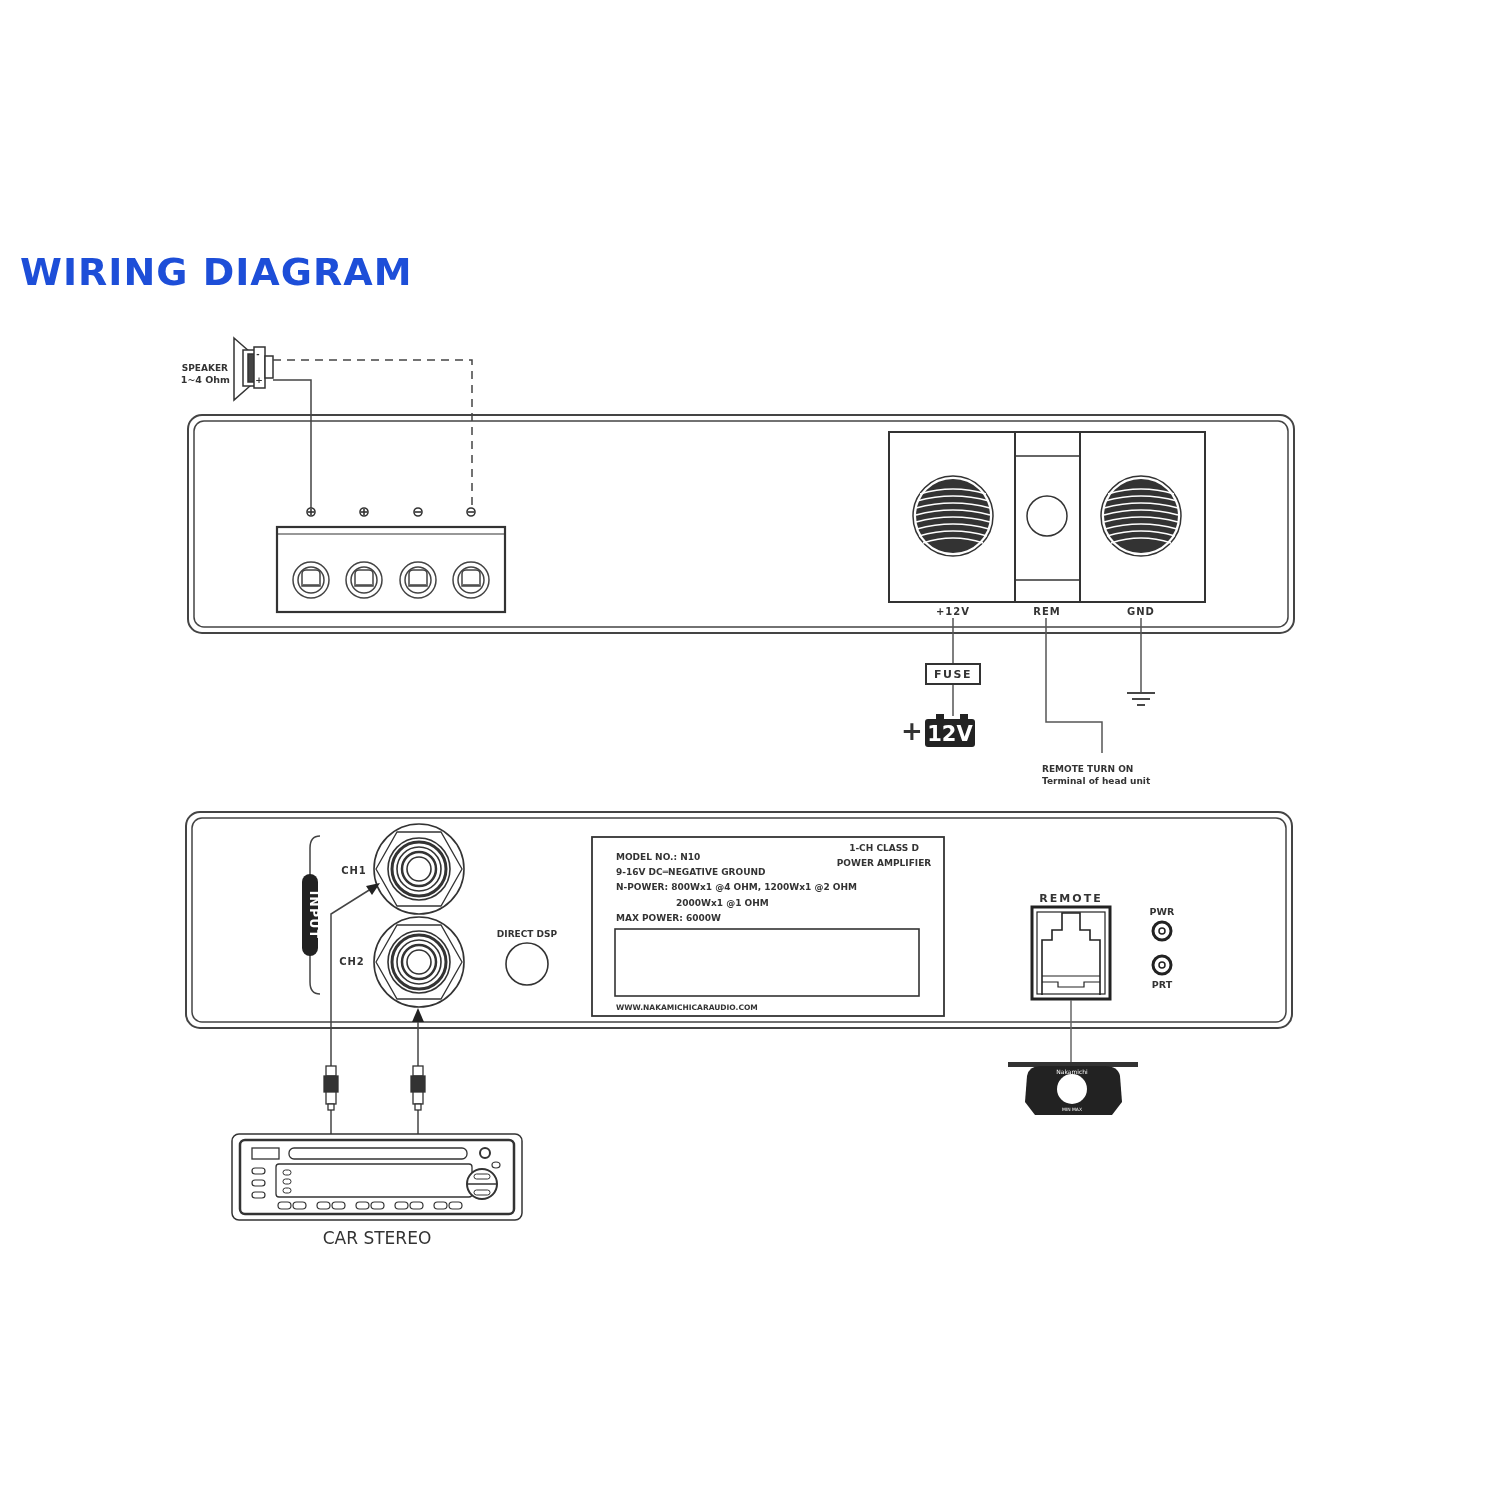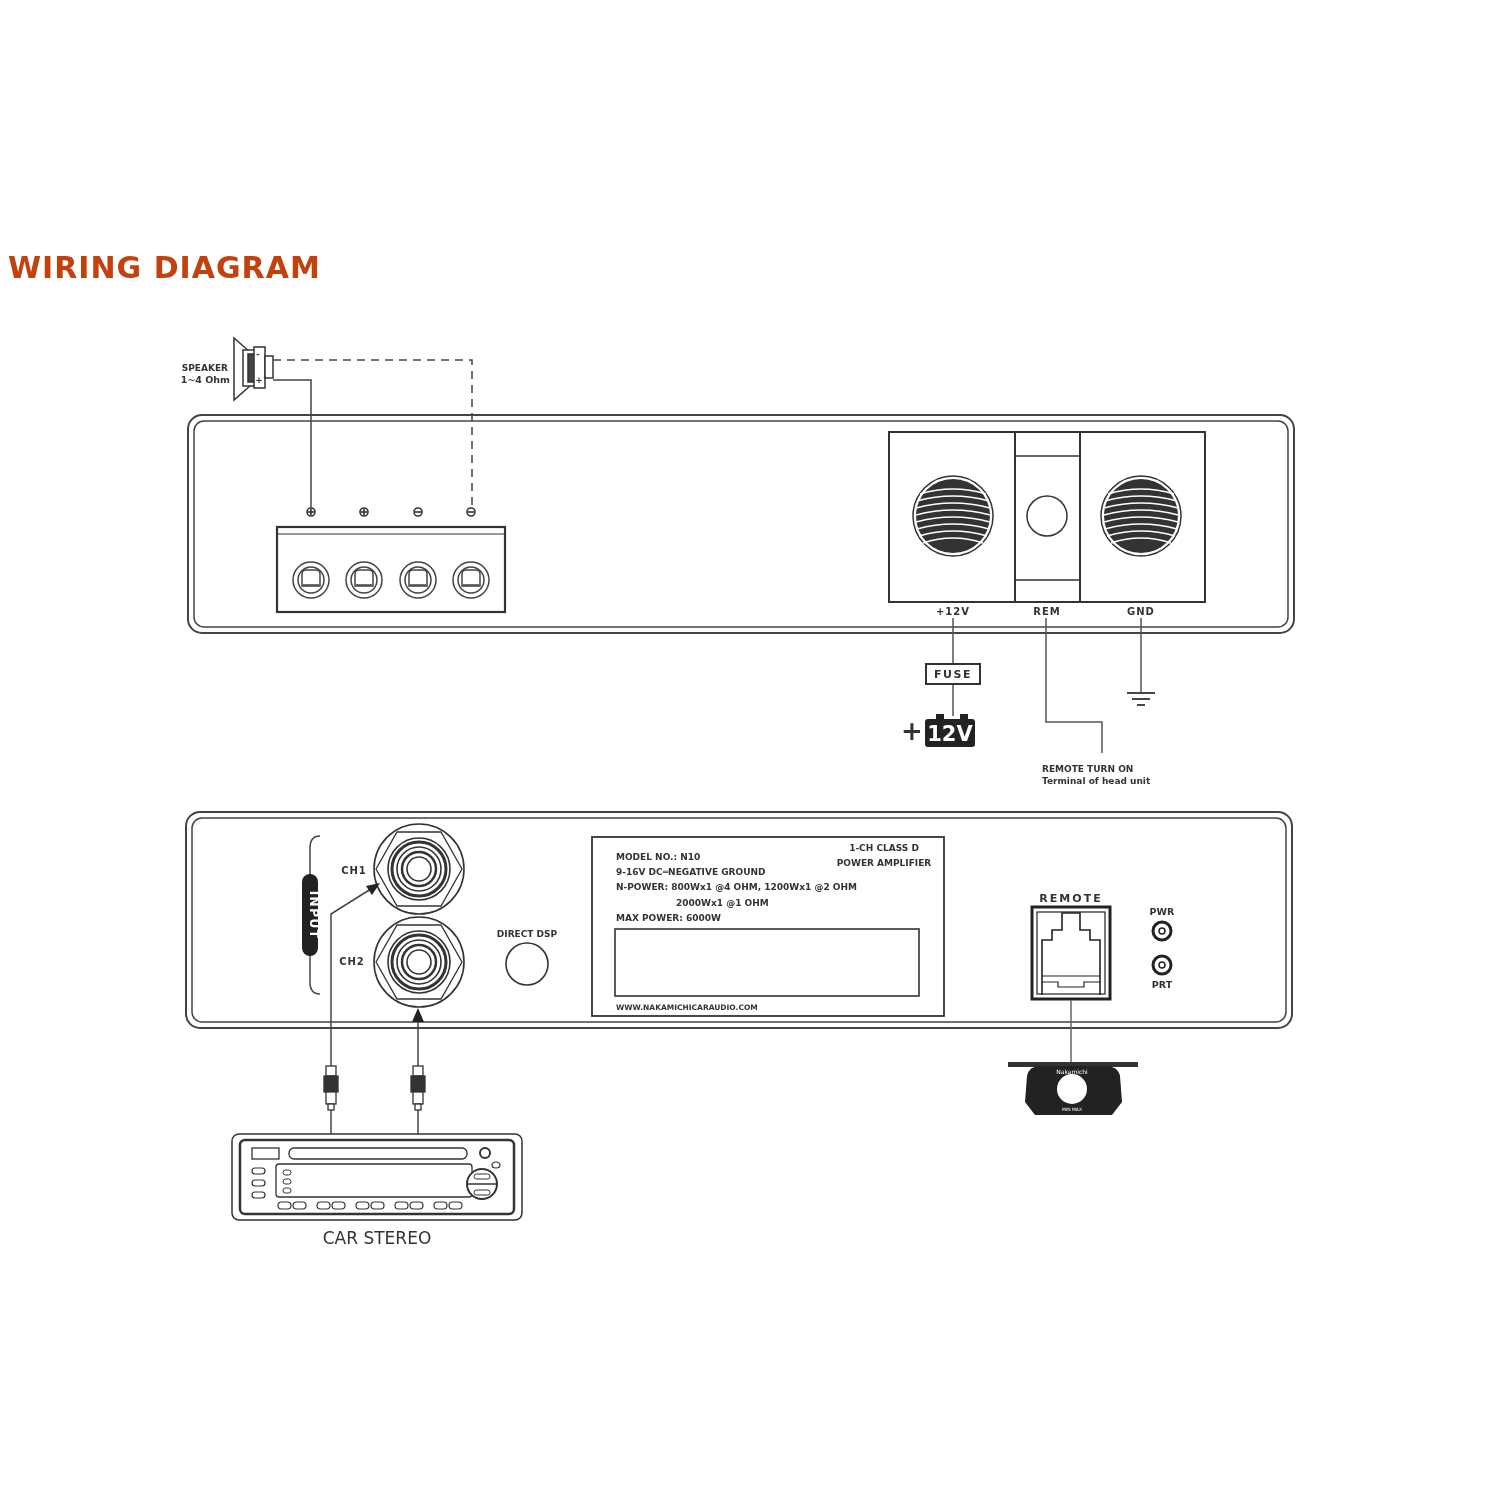--- a/index.html
+++ b/index.html
@@ -1,17 +1,17 @@
 <!DOCTYPE html>
 <html><head>
 <meta charset="utf-8">
 <style>
   html, body { margin: 0; padding: 0; background: #ffffff; }
   body { width: 1500px; height: 1500px; position: relative; overflow: hidden; font-family: "DejaVu Sans", sans-serif; color: #222; }
-  #title { position: absolute; left: 8px; top: 250px; font-family: "DejaVu Sans", sans-serif; font-weight: bold; font-size: 30px; letter-spacing: 1px; color: #c2410c; margin: 0; }
+  #title { position: absolute; left: 20px; top: 250px; font-family: "DejaVu Sans", sans-serif; font-weight: bold; font-size: 38px; letter-spacing: 1px; color: #1d4ed8; margin: 0; }
   svg { position: absolute; left: 0; top: 0; }
   .lbl { font-family: "DejaVu Sans", sans-serif; font-weight: bold; fill: #333; }
   .thin { font-family: "DejaVu Sans", sans-serif; fill: #333; }
 </style>
 </head>
 <body>
 
 <h1 id="title">WIRING DIAGRAM</h1>
 
 <svg width="1500" height="1500" viewBox="0 0 1500 1500" xmlns="http://www.w3.org/2000/svg">

